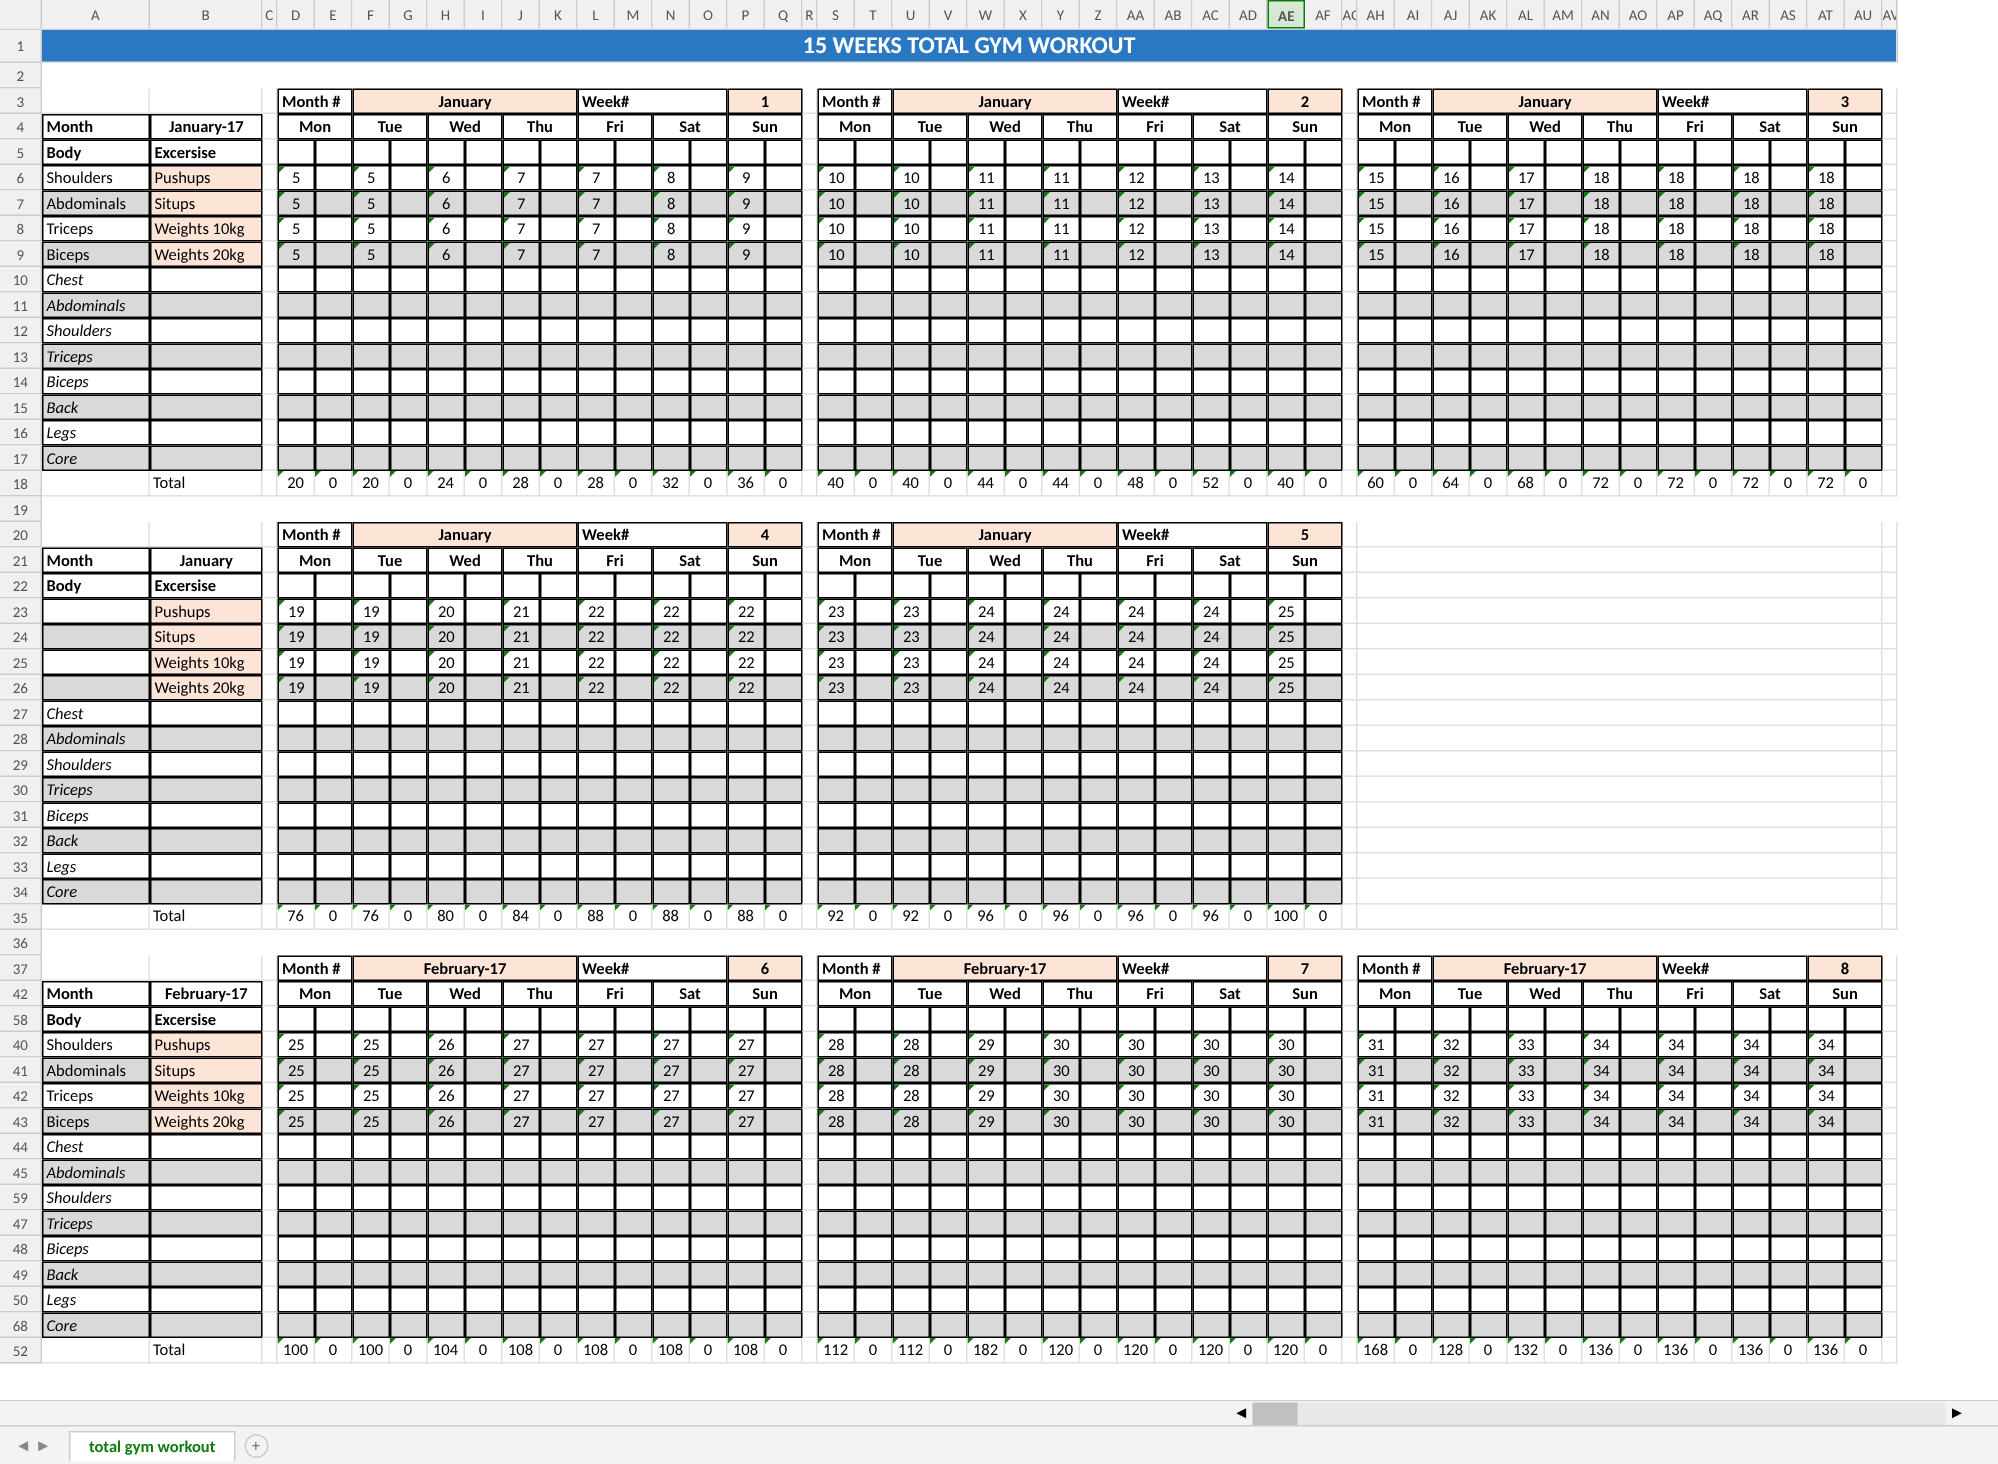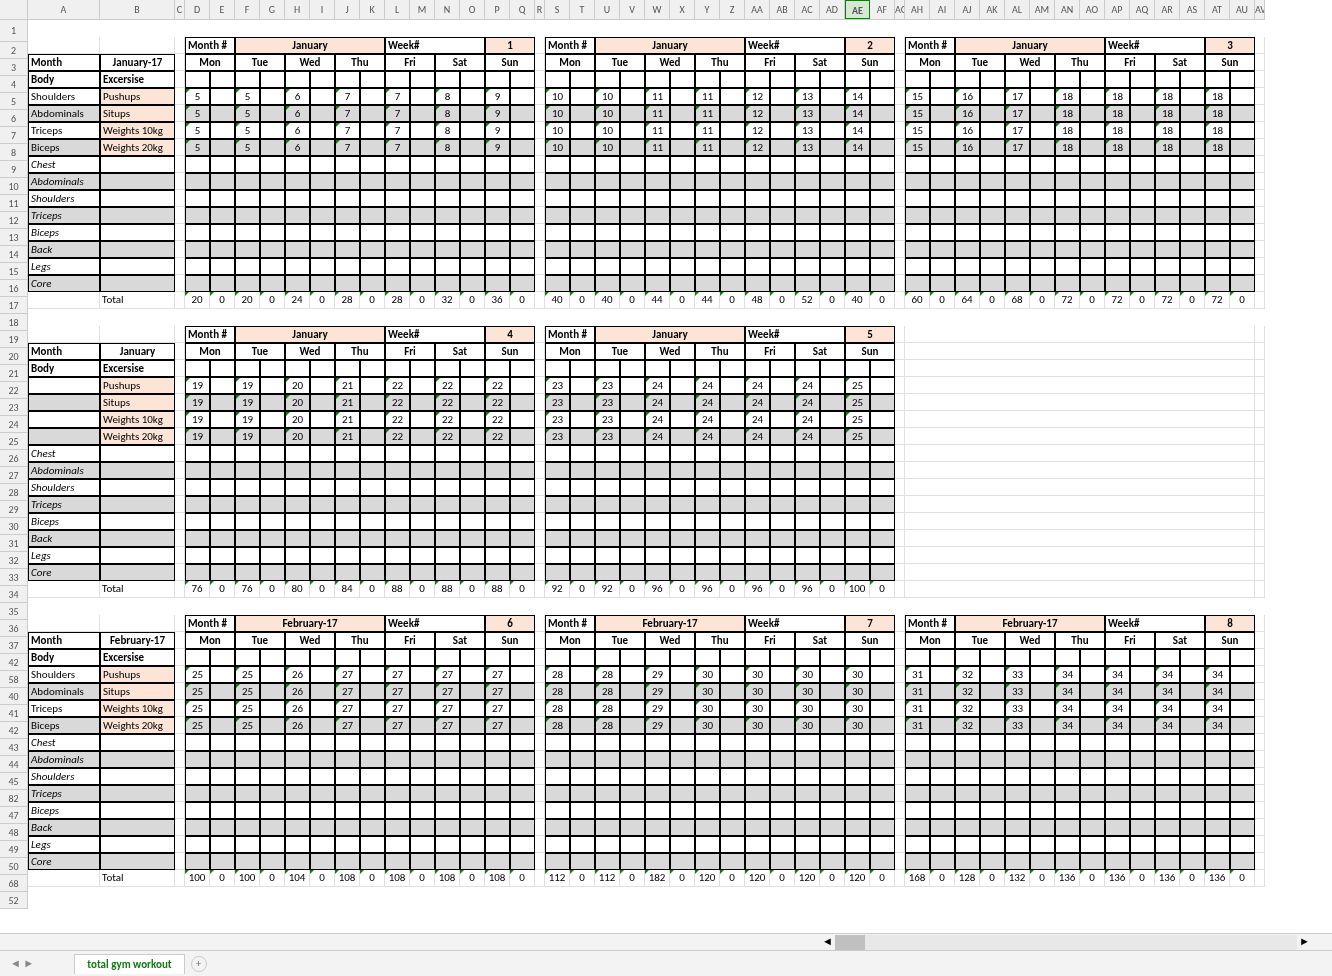--- a/index.html
+++ b/index.html
@@ -24,21 +24,21 @@
 .bb { border:1px solid #000 !important; }
 .pink { background:#fce4d6; }
 .grey { background:#d9d9d9; }
 .ital { font-style:italic; }
 .ctr { text-align:center; }
 .wk { border:1px solid #000 !important; }
 .tick::before { content:''; position:absolute; top:0; left:0; border-top:4px solid #107c10; border-right:4px solid transparent; }
 
 .tabbar { position:fixed; bottom:0; left:0; right:0; height:26px; background:#f3f3f3; border-top:1px solid #ccc; display:flex; align-items:center; padding-left:10px; font-size:11px; }
 .tabnav { display:flex; gap:6px; color:#888; padding-right:12px; }
-.tab { border:1px solid #ccc; border-bottom:none; padding:3px 12px; background:#fff; color:#107c10; font-weight:bold;margin-left:28px; }
+.tab { border:1px solid #ccc; border-bottom:none; padding:3px 12px; background:#fff; color:#107c10; font-weight:bold; }
 .tabadd { margin-left:6px; border:1px solid #ccc; border-radius:50%; width:16px; height:16px; text-align:center; line-height:14px; color:#666; }
 .hscroll { position:fixed; bottom:26px; left:0; right:0; height:17px; background:#f3f3f3; border-top:1px solid #ccc; }
 .hsb { position:absolute; left:820px; right:20px; height:15px; top:1px; }
 .hsb-track { position:absolute; left:15px; right:15px; height:100%; background:#e8e8e8; }
 .hsb-thumb { position:absolute; left:0; width:30px; height:100%; background:#c0c0c0; }
 </style>
 </head>
 <body>
 
 <div class="grid">
@@ -134,29 +134,32 @@
       <div class="rh">36</div>
       <div class="rh">37</div>
       <div class="rh">42</div>
       <div class="rh">58</div>
       <div class="rh">40</div>
       <div class="rh">41</div>
       <div class="rh">42</div>
       <div class="rh">43</div>
       <div class="rh">44</div>
       <div class="rh">45</div>
-      <div class="rh">82</div>
+      <div class="rh">59</div>
       <div class="rh">47</div>
       <div class="rh">48</div>
       <div class="rh">49</div>
       <div class="rh">50</div>
       <div class="rh">68</div>
       <div class="rh">52</div>
     </div>
   <div class="cells" id="cells">
+      <div class="row title-row" style="height: 22px;">
+        <div class="cell title" style="width: 1237px;">15 WEEKS TOTAL GYM WORKOUT</div>
+      </div>
       <div class="row"></div>
       <div class="row">
         <div class="cell " style="width: 72px;"></div>
         <div class="cell " style="width: 75px;"></div>
         <div class="cell " style="width: 10px;"></div>
         <div class="cell hdr" style="width: 50px;">Month #</div>
         <div class="cell hdr pink ctr" style="width: 150px;">January</div>
         <div class="cell hdr" style="width: 100px;">Week#</div>
         <div class="cell hdr pink ctr" style="width: 50px;">1</div>
         <div class="cell " style="width: 10px;"></div>

